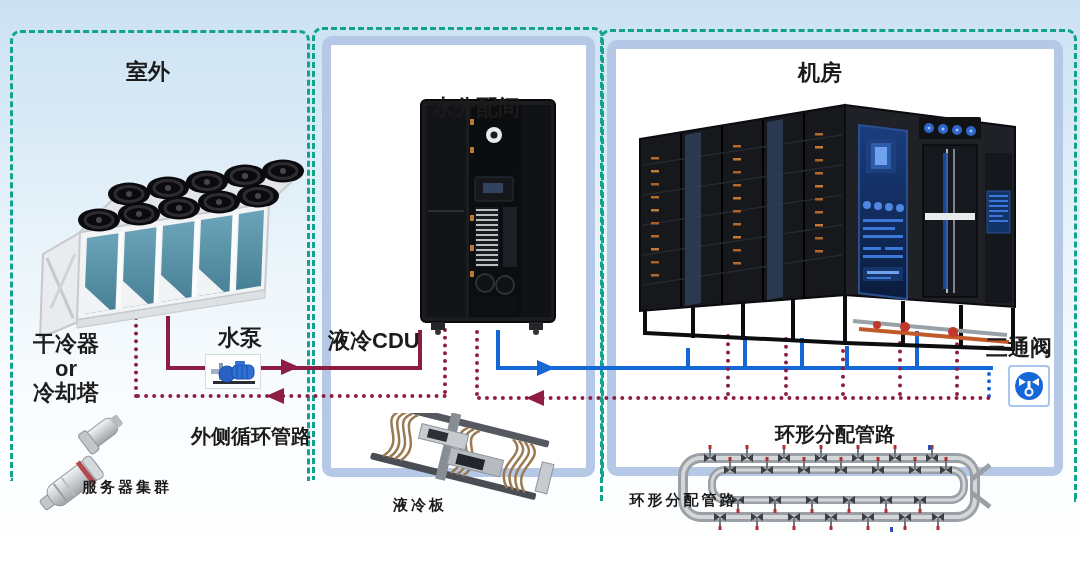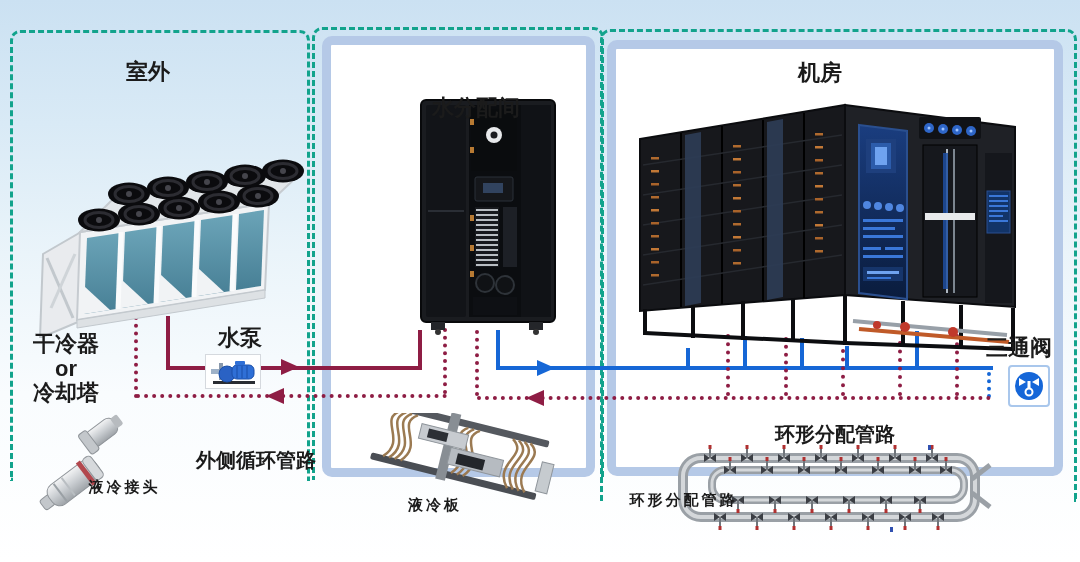--- a/index.html
+++ b/index.html
@@ -403,20 +403,21 @@
   <div class="lbl zone-t" style="left:98px;top:60px;width:100px;">室外</div>
   <div class="lbl zone-t" style="left:396px;top:61px;width:160px;margin-top:35px;">水分配间</div>
   <div class="lbl zone-t" style="left:770px;top:61px;width:100px;">机房</div>
 
   <div class="lbl equip" style="left:26px;top:332px;width:80px;">
     <span>干冷器</span><br>
     <span>or</span><br>
     <span>冷却塔</span>
   </div>
   <div class="lbl equip" style="left:210px;top:326px;width:60px;">水泵</div>
+  <div class="lbl equip" style="left:328px;top:329px;width:120px;text-align:left;">液冷CDU</div>
   <div class="lbl equip" style="left:984px;top:336px;width:70px;">三通阀</div>
-  <div class="lbl pipe" style="left:186px;top:449px;width:130px;text-align:right;">外侧循环管路</div>
+  <div class="lbl pipe" style="left:186px;top:425px;width:130px;">外侧循环管路</div>
   <div class="lbl pipe" style="left:770px;top:423px;width:130px;">环形分配管路</div>
-  <div class="lbl small" style="left:400px;top:497px;width:70px;">液冷板</div>
-  <div class="lbl small" style="left:82px;top:479px;width:85px;">液冷接头</div>
+  <div class="lbl small" style="left:385px;top:497px;width:70px;">液冷板</div>
+  <div class="lbl small" style="left:82px;top:479px;width:85px;">服务器集群</div>
   <div class="lbl small" style="left:626px;top:492px;width:115px;">环形分配管路</div>
 
 </div>
 
 </body></html>

